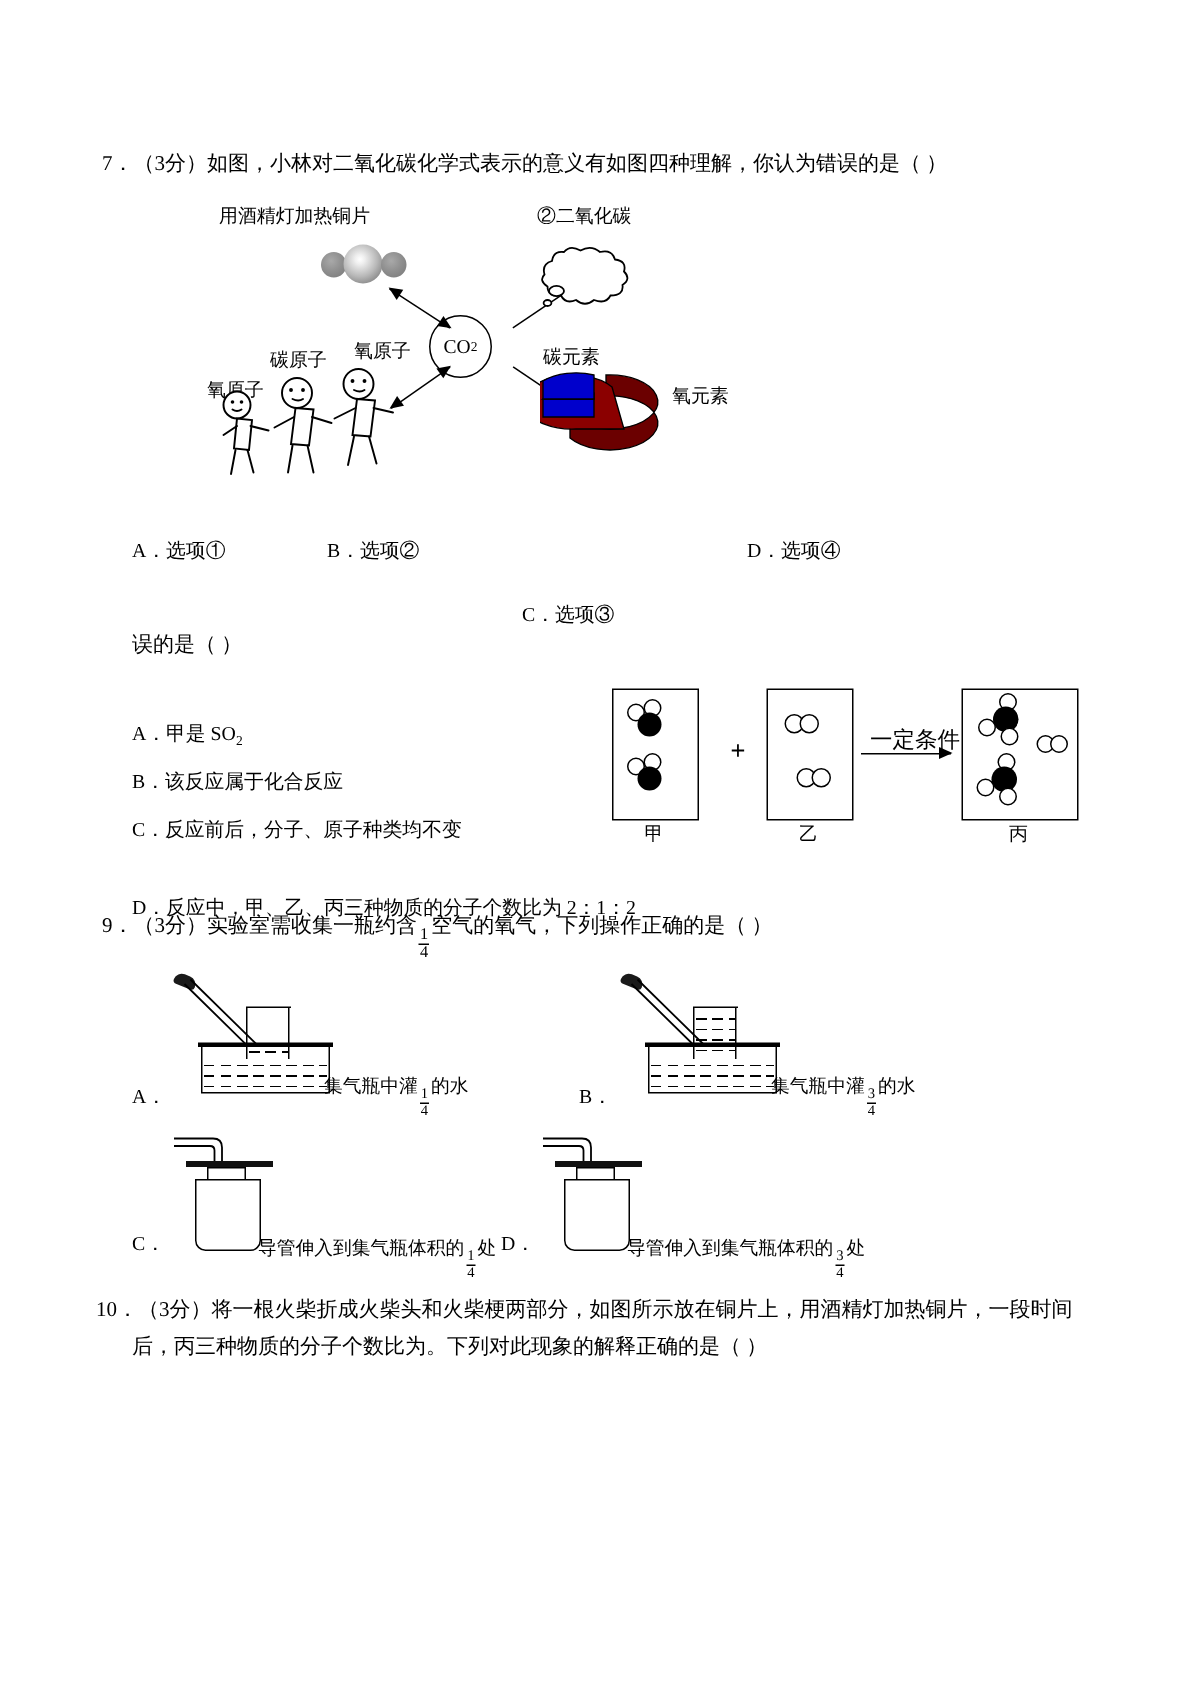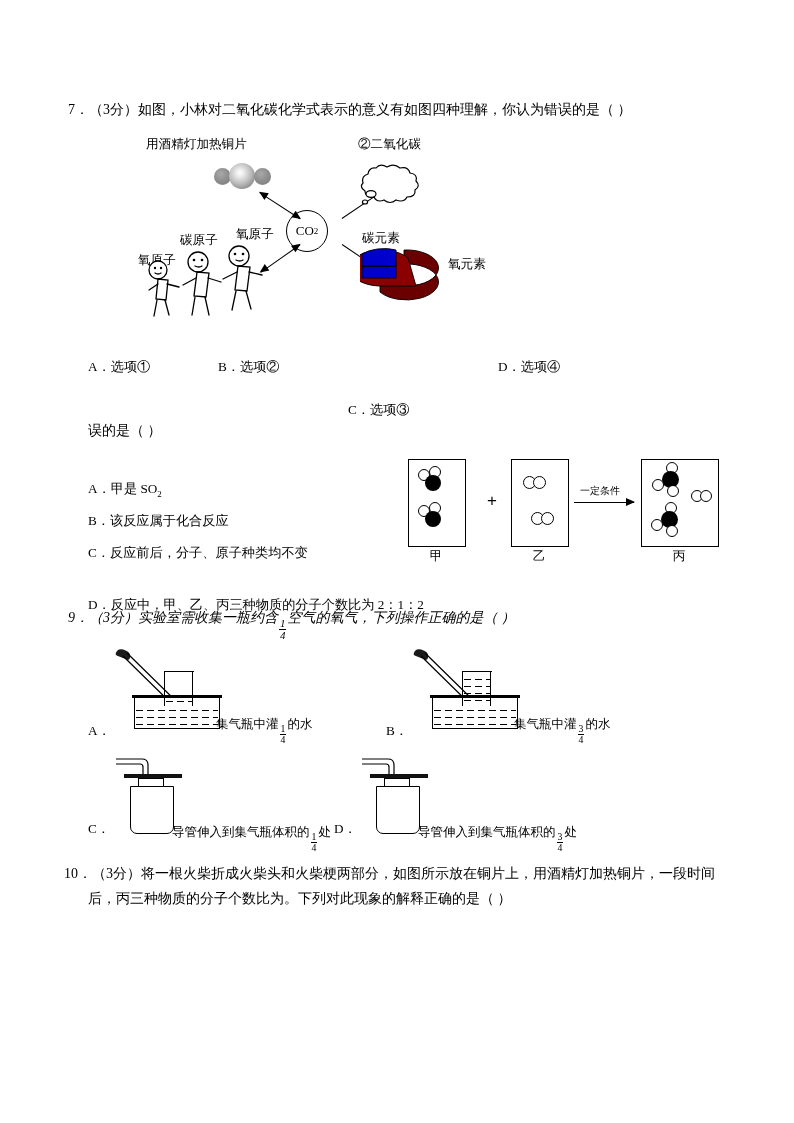--- a/index.html
+++ b/index.html
@@ -88,21 +88,21 @@
   .boxlabel { position:absolute; font-size:12.6px; text-align:center; width:60px; }
   .atomO { position:absolute; border-radius:50%; background:#fff; border:1.6px solid #000; box-sizing:border-box; }
   .atomS { position:absolute; border-radius:50%; background:#000; }
   .plus { position:absolute; font-size:17px; font-family:"Liberation Sans",sans-serif; }
   .rxnarrow { position:absolute; height:1.4px; background:#000; }
   .rxnarrow::after {
     content:""; position:absolute; right:-1px; top:-3.6px;
     border-left:9px solid #000; border-top:4.2px solid transparent;
     border-bottom:4.2px solid transparent;
   }
-  .rxncond { position:absolute; font-size:10px; white-space:nowrap; }
+  .rxncond { position:absolute; font-size:15px; white-space:nowrap; }
 
   
   .appar { position:absolute; }
   .ln { position:absolute; background:#000; }
   .trough { position:absolute; border:1.4px solid #000; box-sizing:border-box; background:#fff; }
   .water {
     position:absolute;
     background:
       repeating-linear-gradient(to bottom, transparent 0 3px,
         #000 3px 3.9px, transparent 3.9px 7px);
@@ -258,21 +258,21 @@
       <div class="atomS" style="left:19px; top:51px; width:17px; height:17px;"></div>
       <div class="atomO" style="left:9px; top:59px; width:12px; height:12px;"></div>
       <div class="atomO" style="left:24px; top:65px; width:12px; height:12px;"></div>
 
       <div class="atomO" style="left:49px; top:30px; width:12px; height:12px;"></div>
       <div class="atomO" style="left:58px; top:30px; width:12px; height:12px;"></div>
     </div>
     <div class="boxlabel" style="left:245px; top:93px;">丙</div>
   </div>
 
-  <div class="qline" style="left:68px; top:608px;font-style:italic;">
+  <div class="qline" style="left:68px; top:608px;">
     <span>9．（3分）实验室需收集一瓶约含</span><span class="frac">
         <span class="nom">1</span>
         <span class="den">4</span>
       </span><span>空气的氧气，下列操作正确的是（      ）</span>
   </div>
 
   <div class="opts" style="left:88px; top:722px;">A．</div>
   <div class="appar" style="left:116px; top:650px; width:120px; height:86px;">
 
     <div class="tubecap" style="left:0px; top:0px; width:15px; height:8px; transform:rotate(22deg);"></div>

